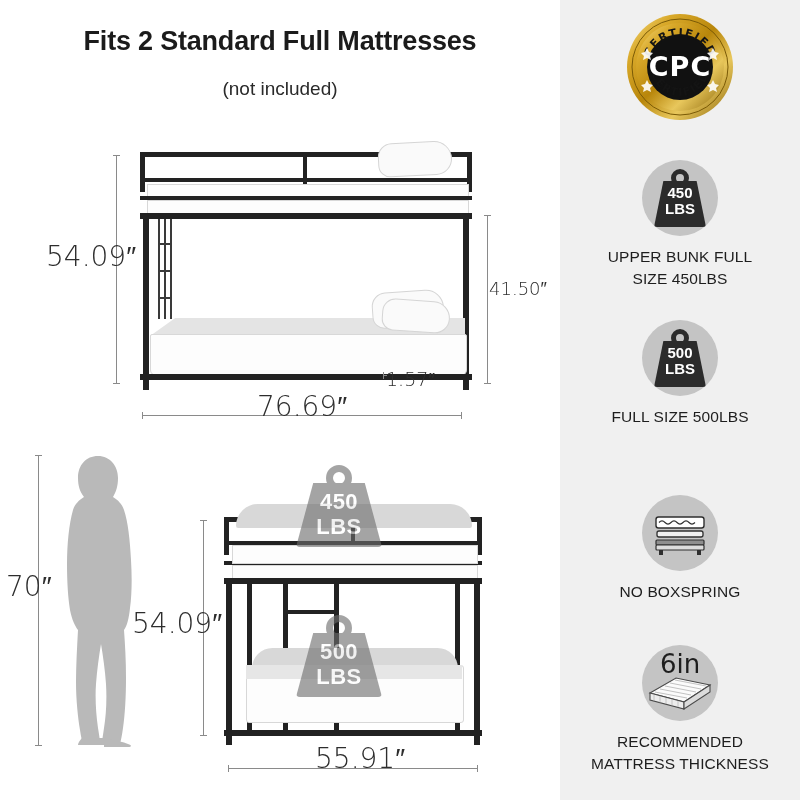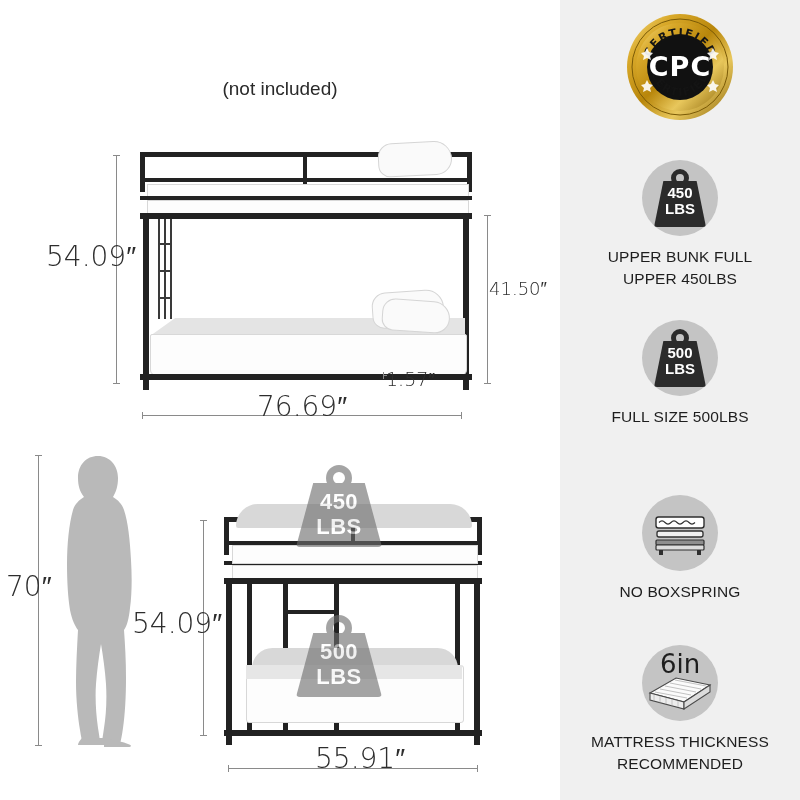--- a/index.html
+++ b/index.html
@@ -94,20 +94,21 @@
     font-size:26px;color:#1e1e1e;font-family:"DejaVu Sans",sans-serif;
   }
 </style>
 </head>
 <body>
 
 <div class="stage">
 
   <div class="left-pane">
 
+    <div class="title">Fits 2 Standard Full Mattresses</div>
     <div class="subtitle">(not included)</div>
 
     <div>
 
       <div class="frame" style="left:140px;top:152px;width:332px;height:5px;"></div>
       <div class="frame" style="left:140px;top:152px;width:5px;height:40px;"></div>
       <div class="frame" style="left:467px;top:152px;width:5px;height:40px;"></div>
       <div class="frame" style="left:303px;top:152px;width:4px;height:62px;"></div>
       <div class="frame" style="left:140px;top:178px;width:332px;height:4px;"></div>
 
@@ -295,21 +296,21 @@
           <div class="ring"></div>
           <div class="body"></div>
           <div class="txt">
             <span>450</span><br>
             <span>LBS</span>
           </div>
         </div>
       </div>
       <div class="feat-label">
         <div>UPPER BUNK FULL</div>
-        <div>UPPER 450LBS</div>
+        <div>SIZE 450LBS</div>
       </div>
     </div>
 
     <div class="feature" style="top:320px;">
       <div class="circle">
         <div class="wicon">
           <div class="ring"></div>
           <div class="body"></div>
           <div class="txt">
             <span>500</span><br>
@@ -356,18 +357,18 @@
           <g stroke="#9a9a9a" stroke-width="0.5">
             <line x1="12" y1="50" x2="12" y2="56"></line>
               <line x1="18" y1="51" x2="18" y2="58"></line>
             <line x1="24" y1="53" x2="24" y2="59"></line>
               <line x1="30" y1="54" x2="30" y2="61"></line>
             <line x1="36" y1="56" x2="36" y2="62"></line>
           </g>
         </svg>
       </div>
       <div class="feat-label">
+        <div>RECOMMENDED</div>
         <div>MATTRESS THICKNESS</div>
-        <div>RECOMMENDED</div>
       </div>
     </div>
   </div>
 </div>
 
 </body></html>

